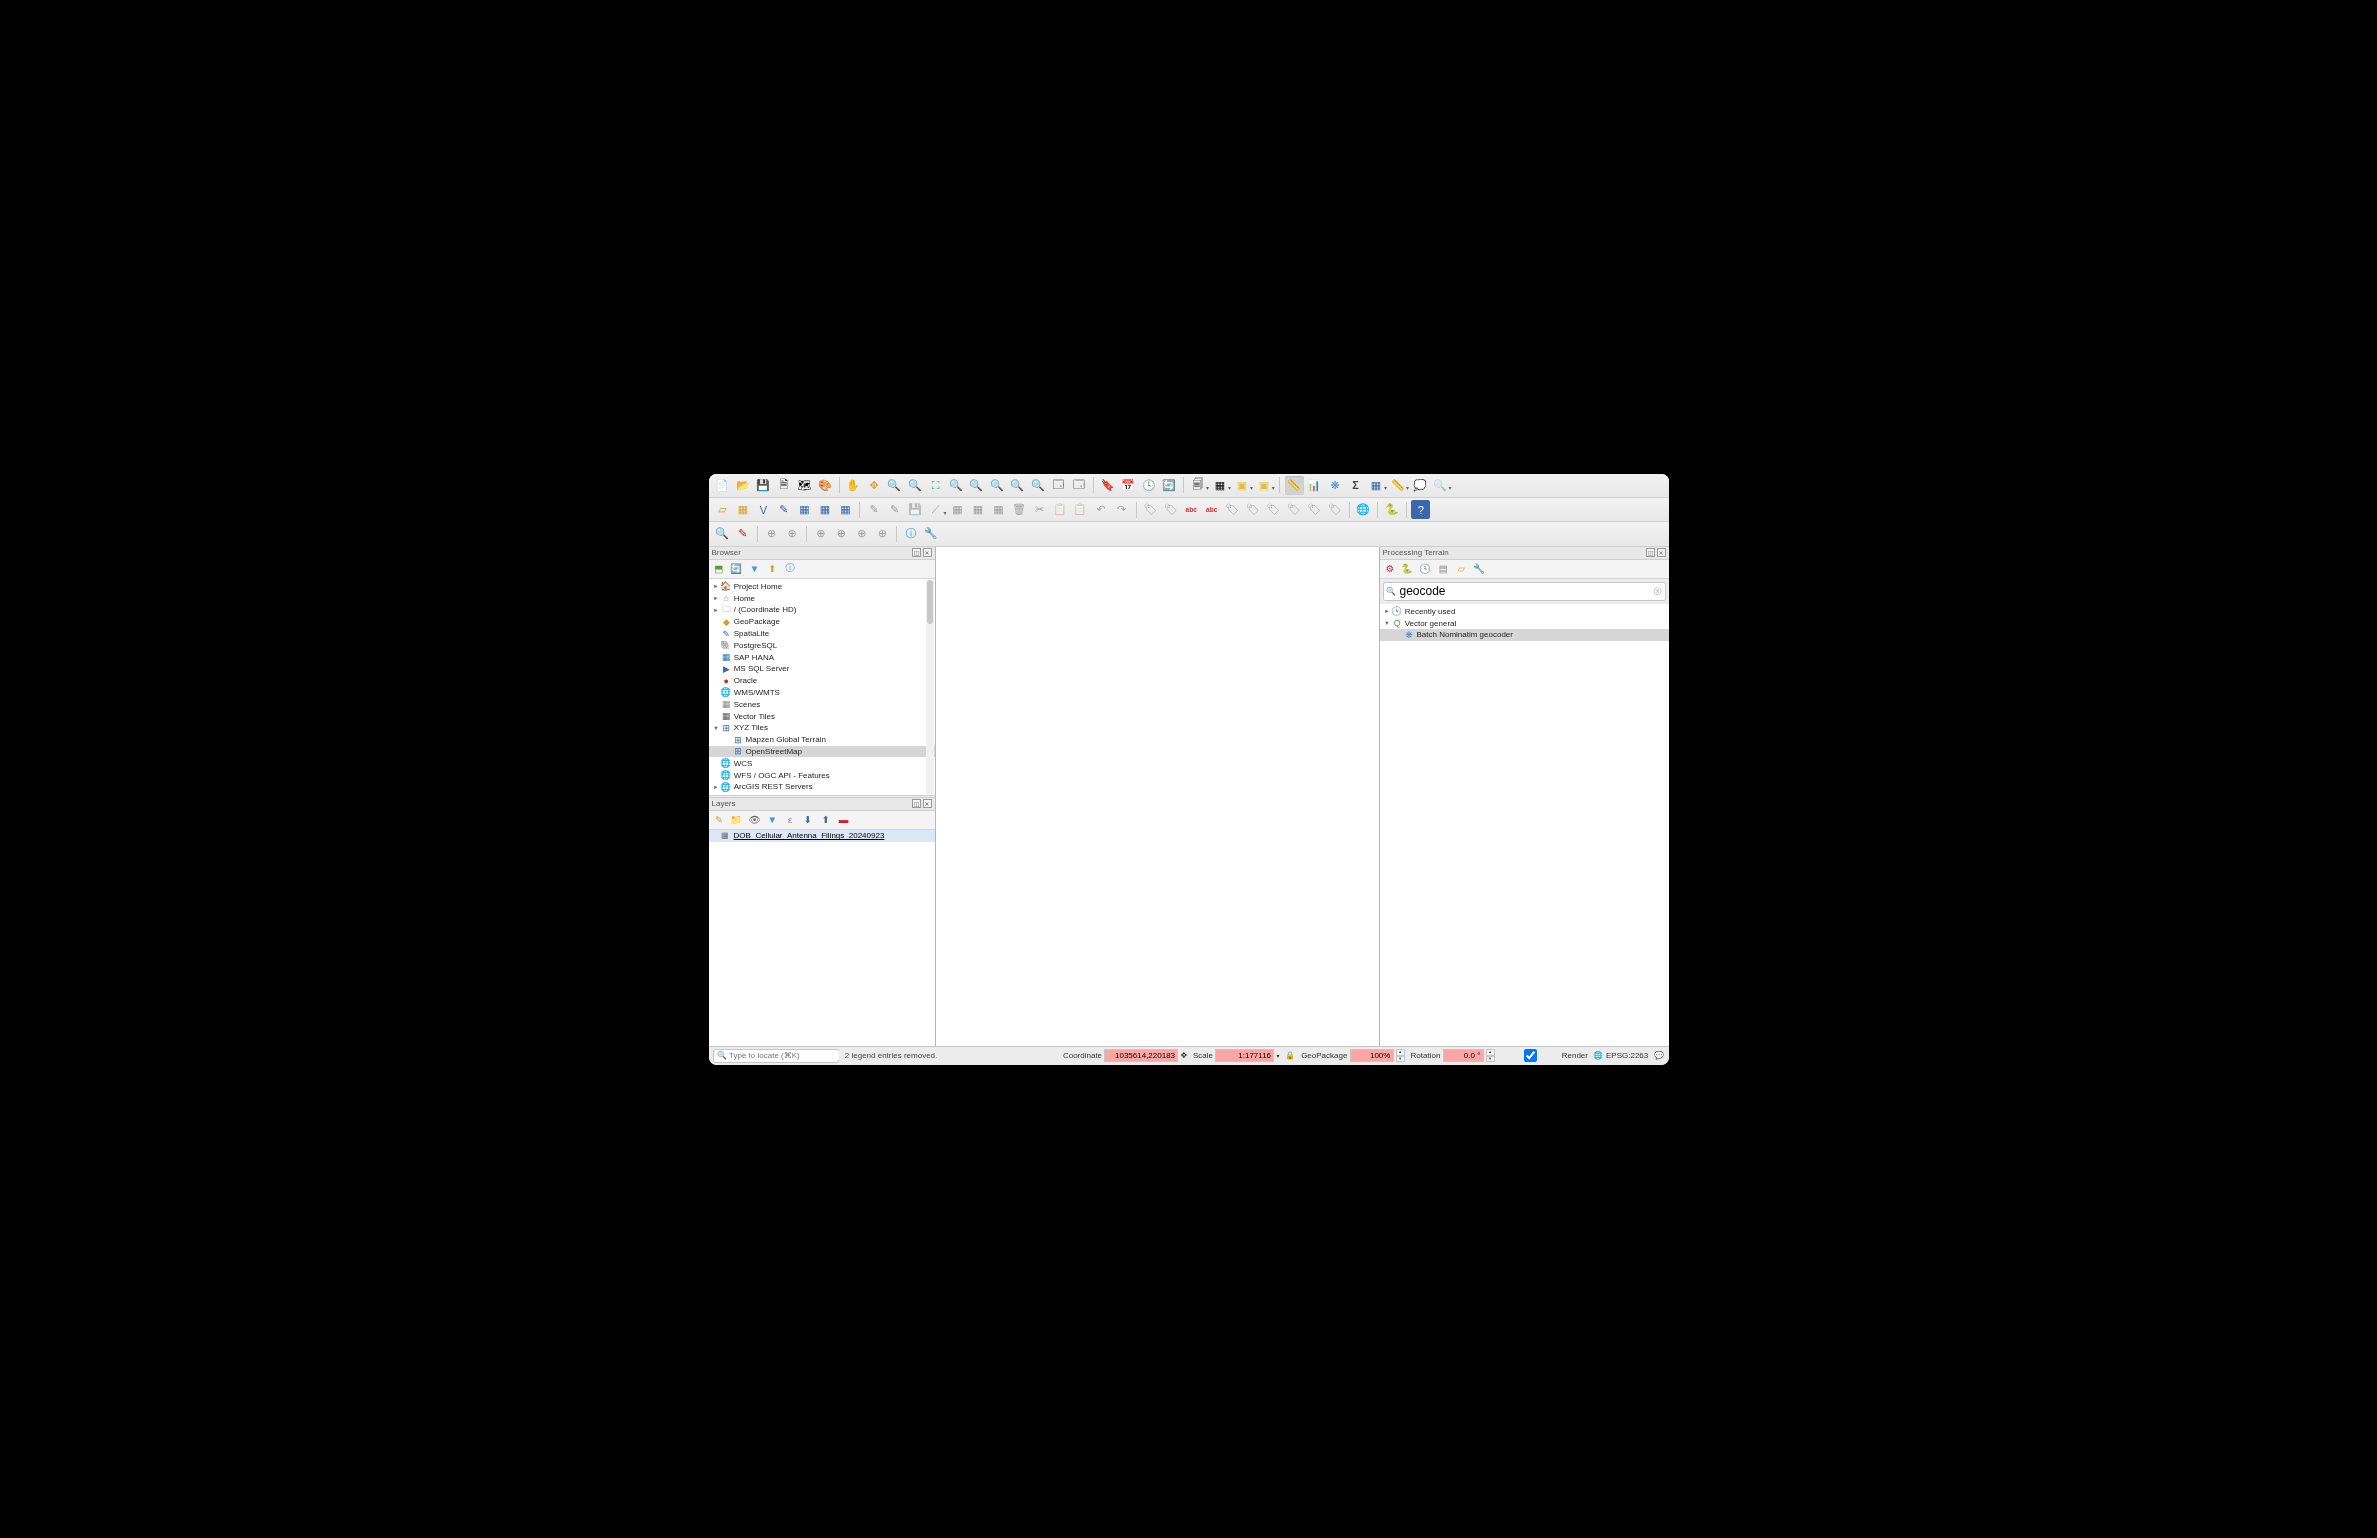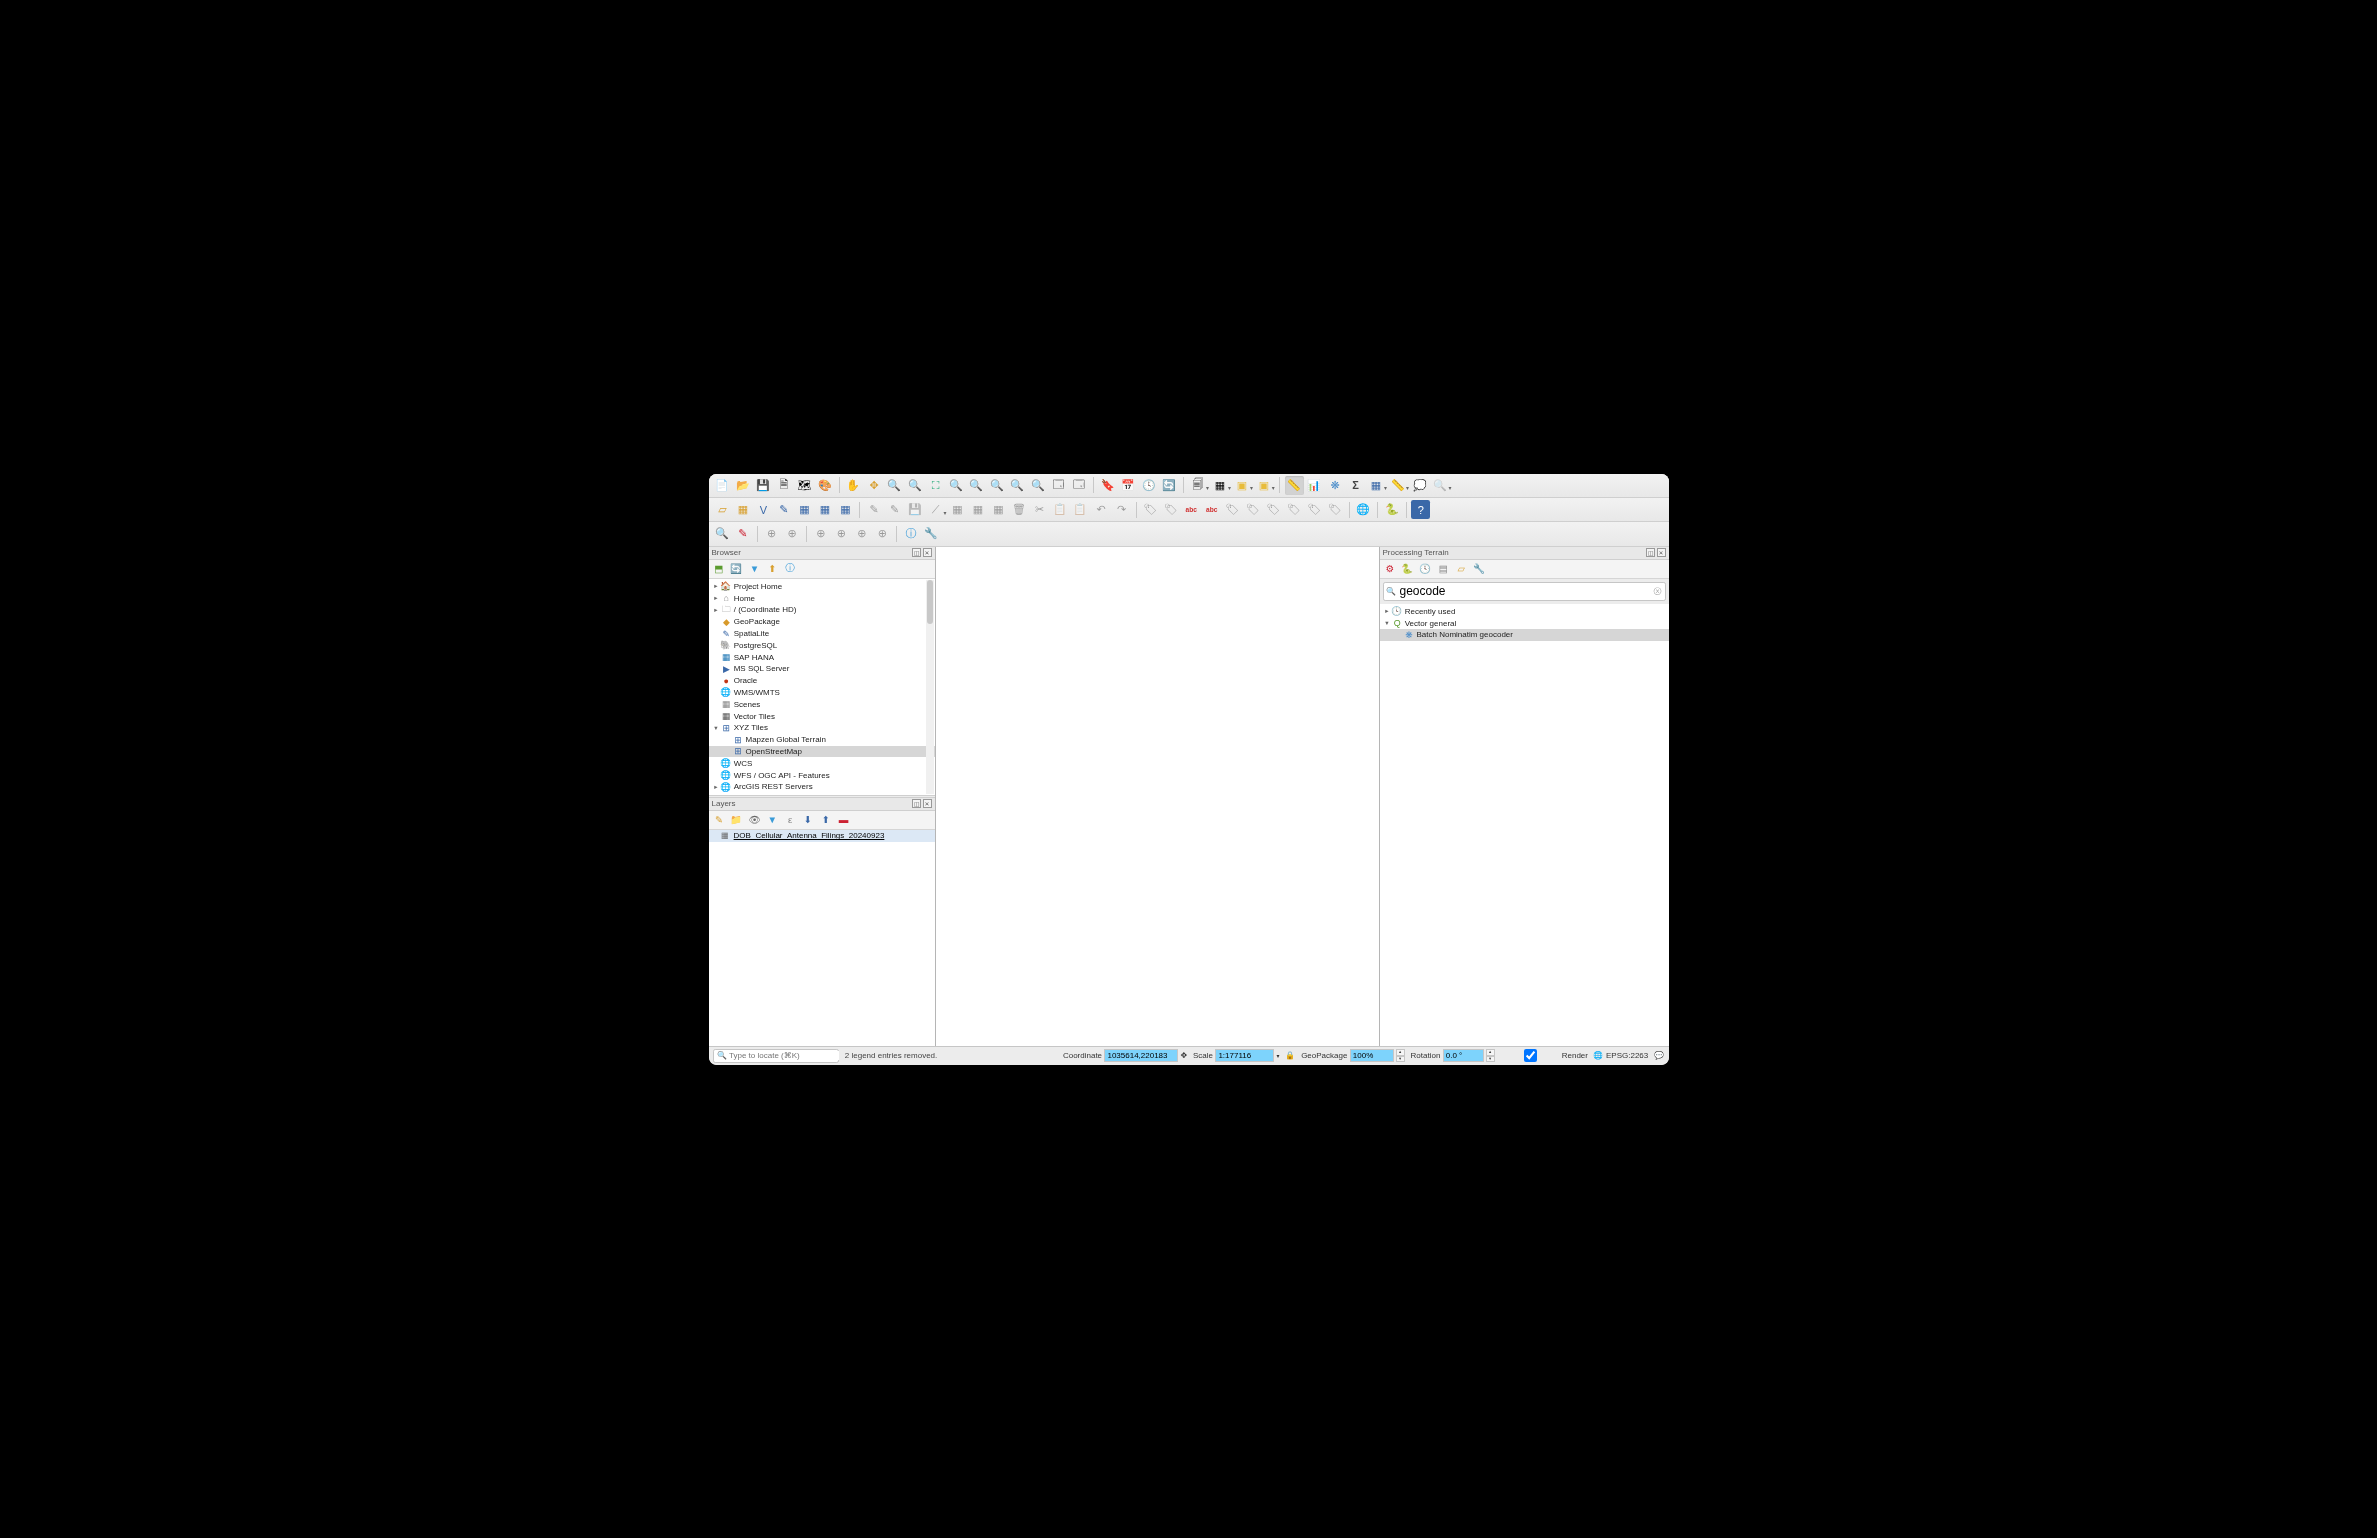--- a/index.html
+++ b/index.html
@@ -38,21 +38,21 @@
 .layers .item{display:flex;align-items:center;padding:1.5px 4.4px 1.5px 10.3px; background:#dce8f5;}
 .layers .item .licn{width:11.8px;text-align:center;color:#666;}
 .layers .item .llbl{text-decoration:underline;padding-left:3px;}
 .searchbox{display:flex;align-items:center;border:0.7px solid #c6c6c6;background:#fff;border-radius:2.2px;margin:3px;padding:1.5px 3px;}
 .searchbox input{border:none;outline:none;flex:1;font-size:12px;background:transparent;}
 .searchbox .clr{color:#999;cursor:pointer;font-size:8px;}
 .statusbar{height:19px;border-top:0.7px solid #c6c6c6;background:#ececec;display:flex;align-items:center;padding:0 4.4px;gap:5.9px;font-size:8px;color:#333;}
 .statusbar .locator{display:flex;align-items:center;border:0.7px solid #c6c6c6;border-radius:2.2px;background:#fff;padding:1.5px 3px;width:126px;}
 .statusbar .locator input{border:none;outline:none;flex:1;font-size:8px;}
 .sb-field{display:flex;align-items:center;gap:2.2px;}
-.sb-field input{border:0.7px solid #c6c6c6;background:#7dd3fc;padding:0.7px 2.2px;font-size:8px;width:59px;}
+.sb-field input{border:0.7px solid #c6c6c6;background:#fca5a5;padding:0.7px 2.2px;font-size:8px;width:59px;text-align:right;}
 .sb-field .spin{width:8.9px;display:flex;flex-direction:column;}
 .sb-field .spin span{font-size:4.4px;line-height:4.4px;text-align:center;border:0.7px solid #c6c6c6;background:#f5f5f5;cursor:pointer;}
 .sb-msg{color:#444;}
 .divider-h{height:3px;background:#ececec;border-top:0.7px solid #cfcfcf;border-bottom:0.7px solid #cfcfcf;cursor:row-resize;}
 </style>
 </head>
 <body>
 
 <div class="window">
 

